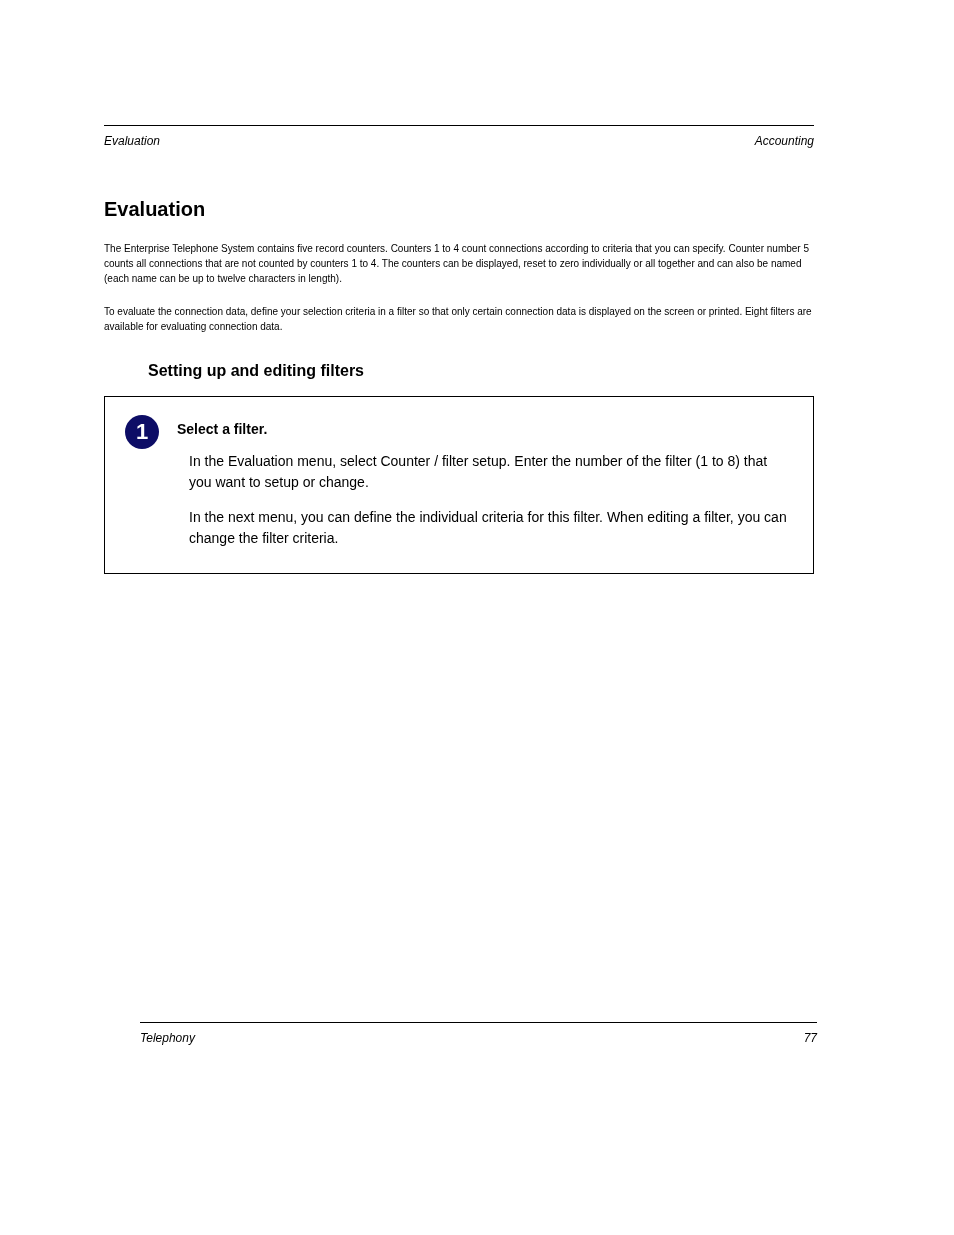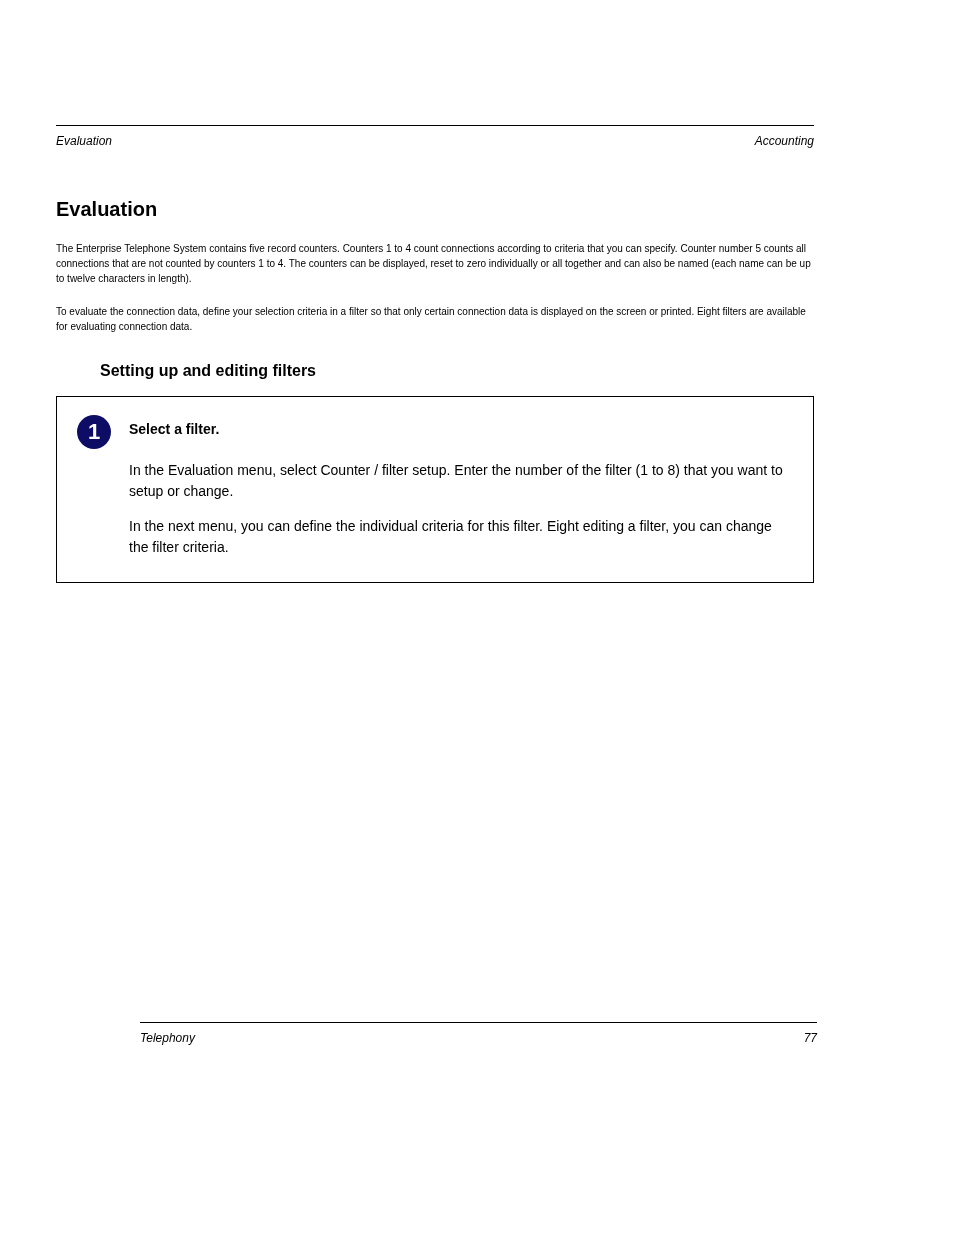--- a/index.html
+++ b/index.html
@@ -5,21 +5,21 @@
   * { margin: 0; padding: 0; box-sizing: border-box; }
   body {
     width: 954px;
     height: 1235px;
     background: #ffffff;
     font-family: Arial, Helvetica, sans-serif;
     color: #000000;
     position: relative;
   }
   .page {
-    padding: 125px 140px 0 56px;
+    padding: 125px 140px 0 104px;
   }
   .header-line {
     border-top: 1px solid #000000;
     margin-bottom: 8px;
   }
   .header-row {
     display: flex;
     justify-content: space-between;
     font-size: 12px;
     font-style: italic;
@@ -62,26 +62,27 @@
     justify-content: center;
     flex-shrink: 0;
   }
   .step-content {
     flex: 1;
     padding-top: 6px;
   }
   .step-title {
     font-size: 14px;
     font-weight: bold;
-    margin-bottom: 23px;
+    margin-bottom: 14px;
   }
   .step-para {
     font-size: 14px;
     line-height: 1.5;
     margin-bottom: 14px;
+    margin-left: 12px;
   }
   .step-para:last-child { margin-bottom: 0; }
   .footer {
     position: absolute;
     left: 140px;
     right: 137px;
     bottom: 190px;
   }
   .footer-line {
     border-top: 1px solid #000000;
@@ -109,21 +110,21 @@
   <p class="para">The Enterprise Telephone System contains five record counters. Counters 1 to 4 count connections according to criteria that you can specify. Counter number 5 counts all connections that are not counted by counters 1 to 4. The counters can be displayed, reset to zero individually or all together and can also be named (each name can be up to twelve characters in length).</p>
   <p class="para">To evaluate the connection data, define your selection criteria in a filter so that only certain connection data is displayed on the screen or printed. Eight filters are available for evaluating connection data.</p>
 
   <h3 class="heading3">Setting up and editing filters</h3>
 
   <div class="step-box">
     <div class="circle">1</div>
     <div class="step-content">
       <div class="step-title">Select a filter.</div>
       <p class="step-para">In the Evaluation menu, select Counter / filter setup. Enter the number of the filter (1 to 8) that you want to setup or change.</p>
-      <p class="step-para">In the next menu, you can define the individual criteria for this filter. Eight editing a filter, you can change the filter criteria.</p>
+      <p class="step-para">In the next menu, you can define the individual criteria for this filter. When editing a filter, you can change the filter criteria.</p>
     </div>
   </div>
 </div>
 
 <div class="footer">
   <div class="footer-line"></div>
   <div class="footer-row">
     <span>Telephony</span>
     <span>77</span>
   </div>

